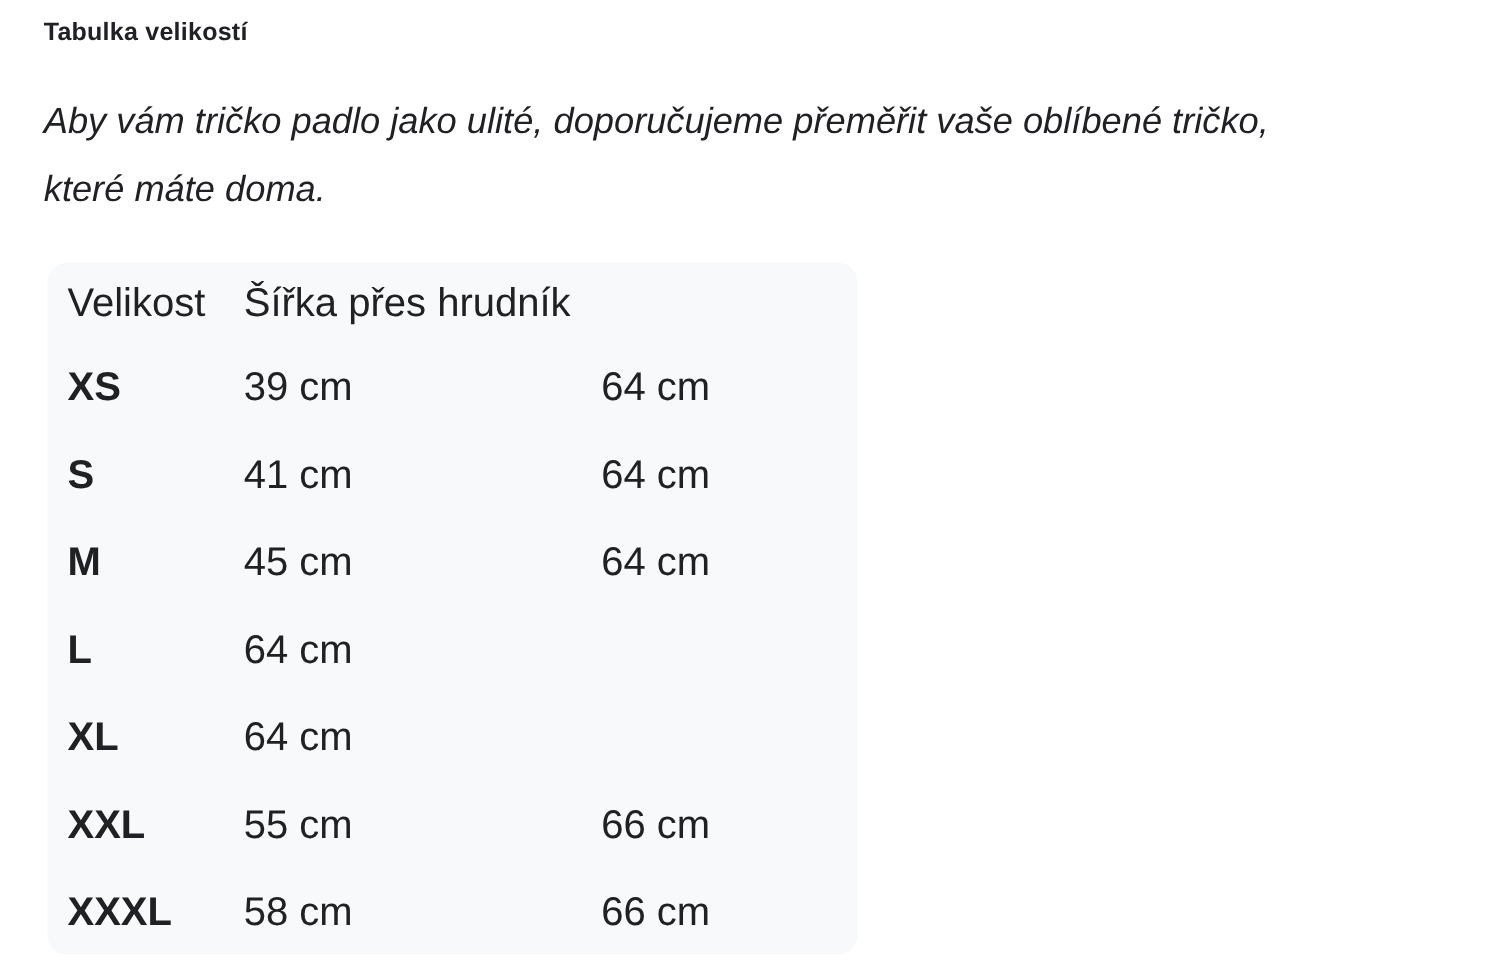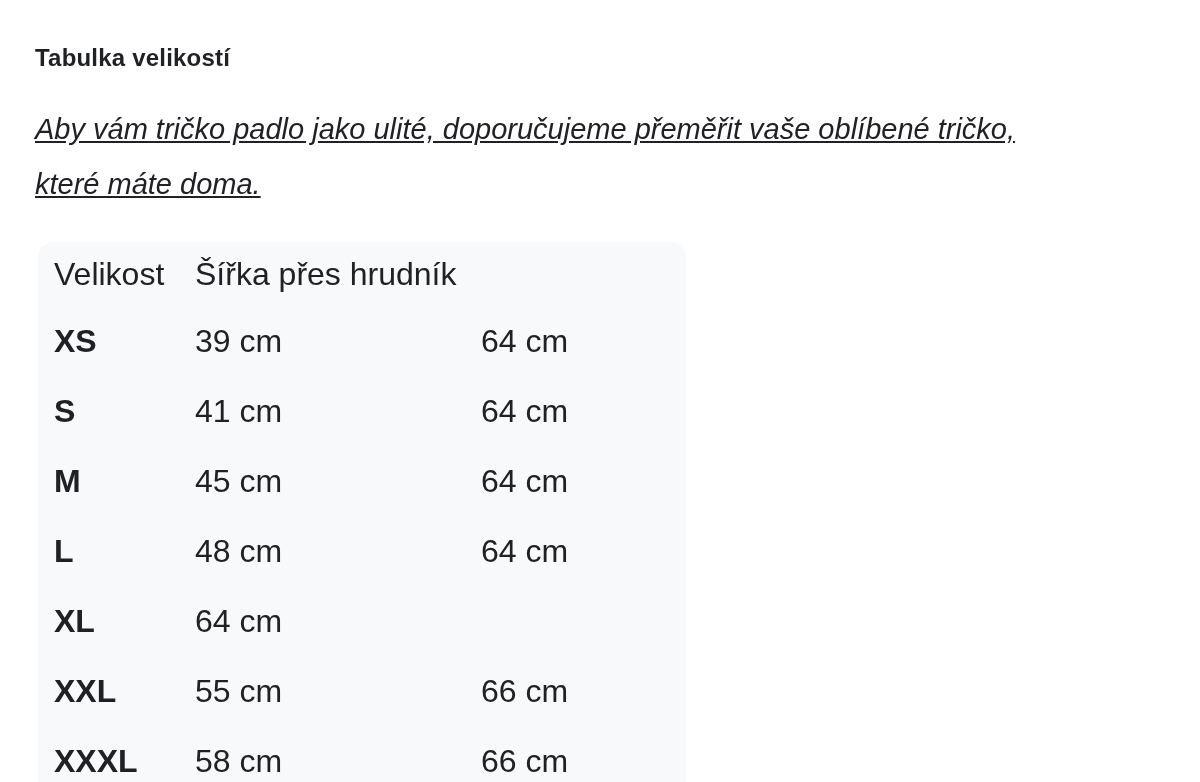--- a/index.html
+++ b/index.html
@@ -11,35 +11,34 @@
     font-family: "Liberation Sans", sans-serif;
     color: #202124;
   }
   .page {
     width: 1200px;
     height: 782px;
     overflow: hidden;
     position: relative;
   }
   .page-title {
-    margin: 40px 0 0 35px;
-    font-size: 24px;
+    margin: 8px 0 0 35px;
+    font-size: 20px;
     line-height: 36px;
     font-weight: 700;
     color: #202124;
     letter-spacing: 0.2px;
   }
   .page-subtitle {
     margin: 26px 0 0 35px;
     font-size: 29px;
     line-height: 55px;
     font-style: italic;
     color: #202124;
     white-space: nowrap;
-    text-decoration: underline;
   }
   .size-table {
     margin: 30px 0 0 38px;
     width: 648px;
     background: #f8f9fa;
     border-radius: 16px;
   }
   .trow {
     display: grid;
     grid-template-columns: 141px 286px 1fr;
@@ -88,21 +87,20 @@
     </div>
 
     <div class="trow">
       <div class="cell size-label">M</div>
       <div class="cell">45 cm</div>
       <div class="cell">64 cm</div>
     </div>
 
     <div class="trow">
       <div class="cell size-label">L</div>
-      <div class="cell">48 cm</div>
       <div class="cell">64 cm</div>
     </div>
 
     <div class="trow">
       <div class="cell size-label">XL</div>
       <div class="cell">64 cm</div>
     </div>
 
     <div class="trow">
       <div class="cell size-label">XXL</div>

